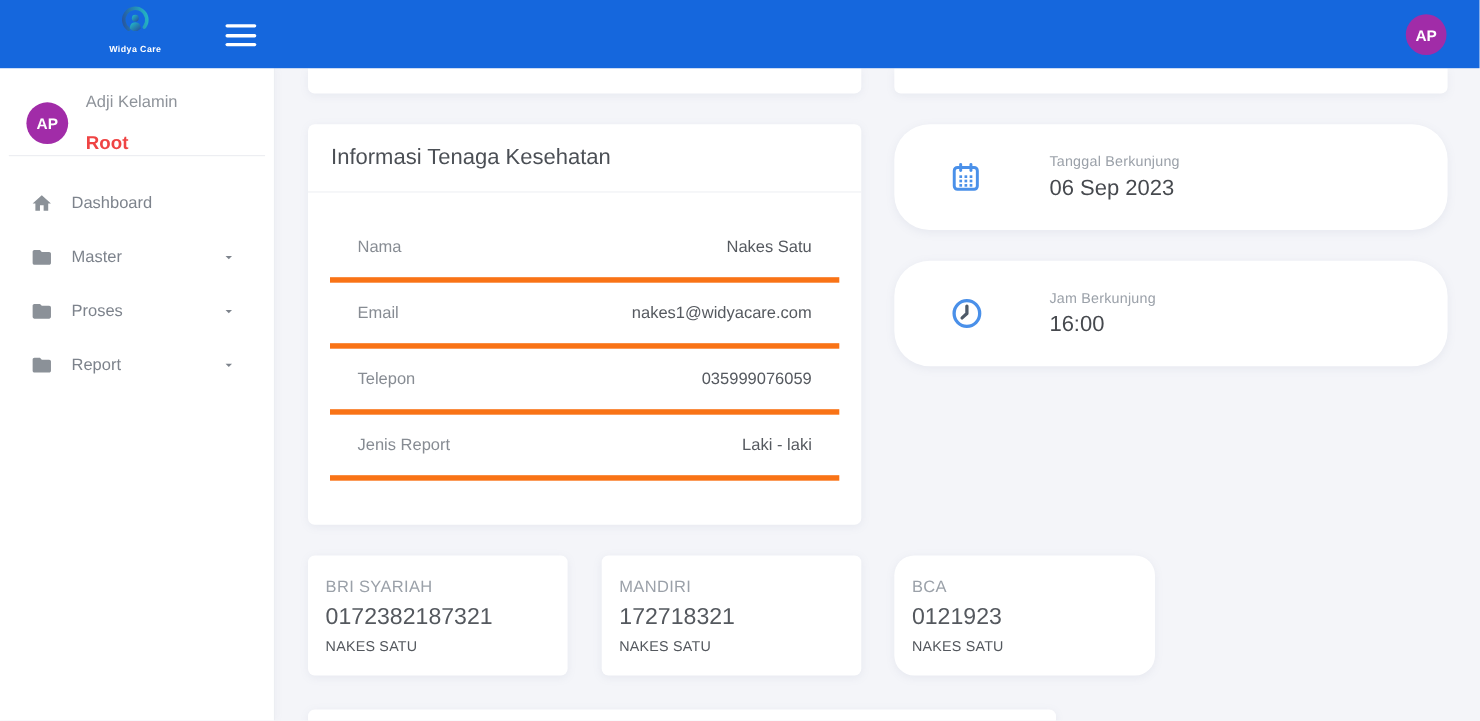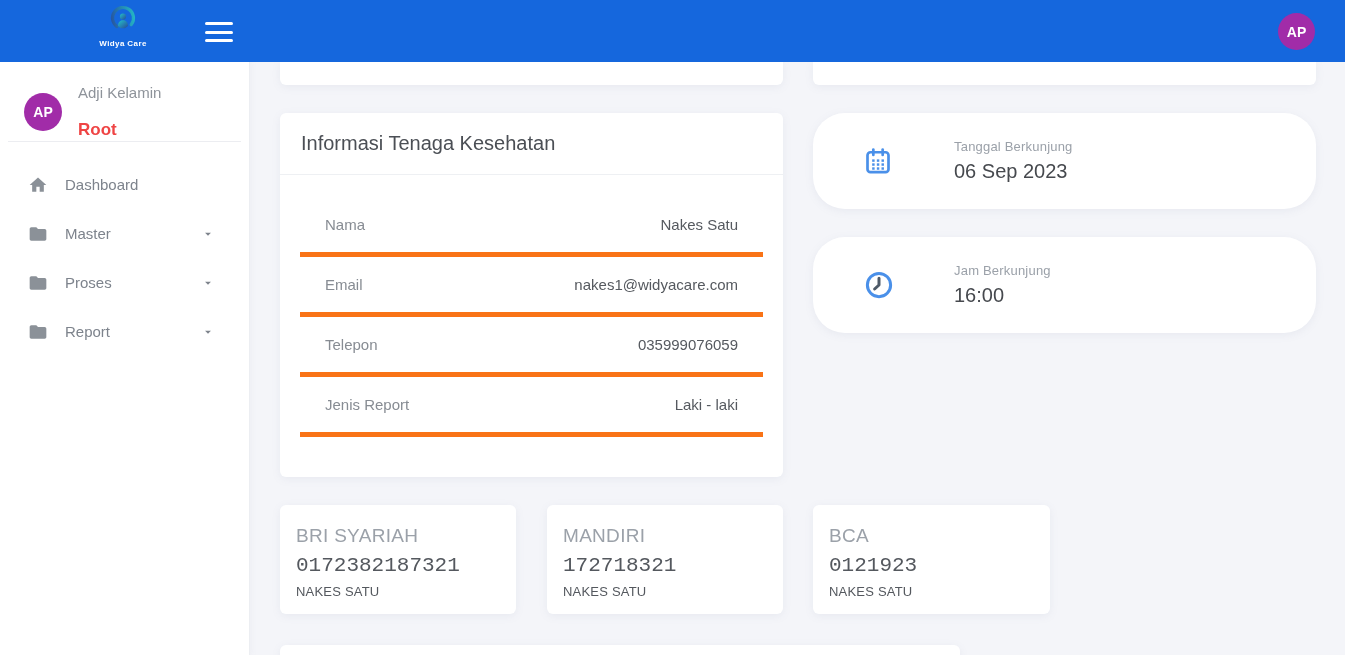--- a/index.html
+++ b/index.html
@@ -52,23 +52,23 @@
   .visit-1{top:51px;}
   .visit-2{top:175px;}
   .visit-icon{width:30px;flex:0 0 30px;display:flex;align-items:center;}
   .visit-text{margin-left:60px;}
   .visit-label{font-size:13px;color:#9ba1a9;letter-spacing:.2px;}
   .visit-value{font-size:20px;color:#46494e;margin-top:6px;}
 
   .bank-card{top:443px;width:236px;height:109px;padding:20px 16px 0 16px;}
   .bank-1{left:30px;}
   .bank-2{left:297px;}
-  .bank-3{left:563px;width:237px;}
-  .bank-name{font-size:19px;color:#9ba1a9;letter-spacing:.3px;}
-  .bank-number{font-size:21px;color:#54585e;margin-top:7px;font-family:Liberation Mono, monospace;}
+  .bank-3{left:563px;width:237px;border-radius:18px;}
+  .bank-name{font-size:15px;color:#9ba1a9;letter-spacing:.3px;}
+  .bank-number{font-size:21px;color:#54585e;margin-top:7px;}
   .bank-holder{font-size:13px;color:#54585e;margin-top:7px;letter-spacing:.2px;}
 </style>
 </head>
 <body>
 
 <div>
 
   <header class="topbar">
     <div class="brand">
       <svg width="34" height="30" viewBox="0 0 34 30">

